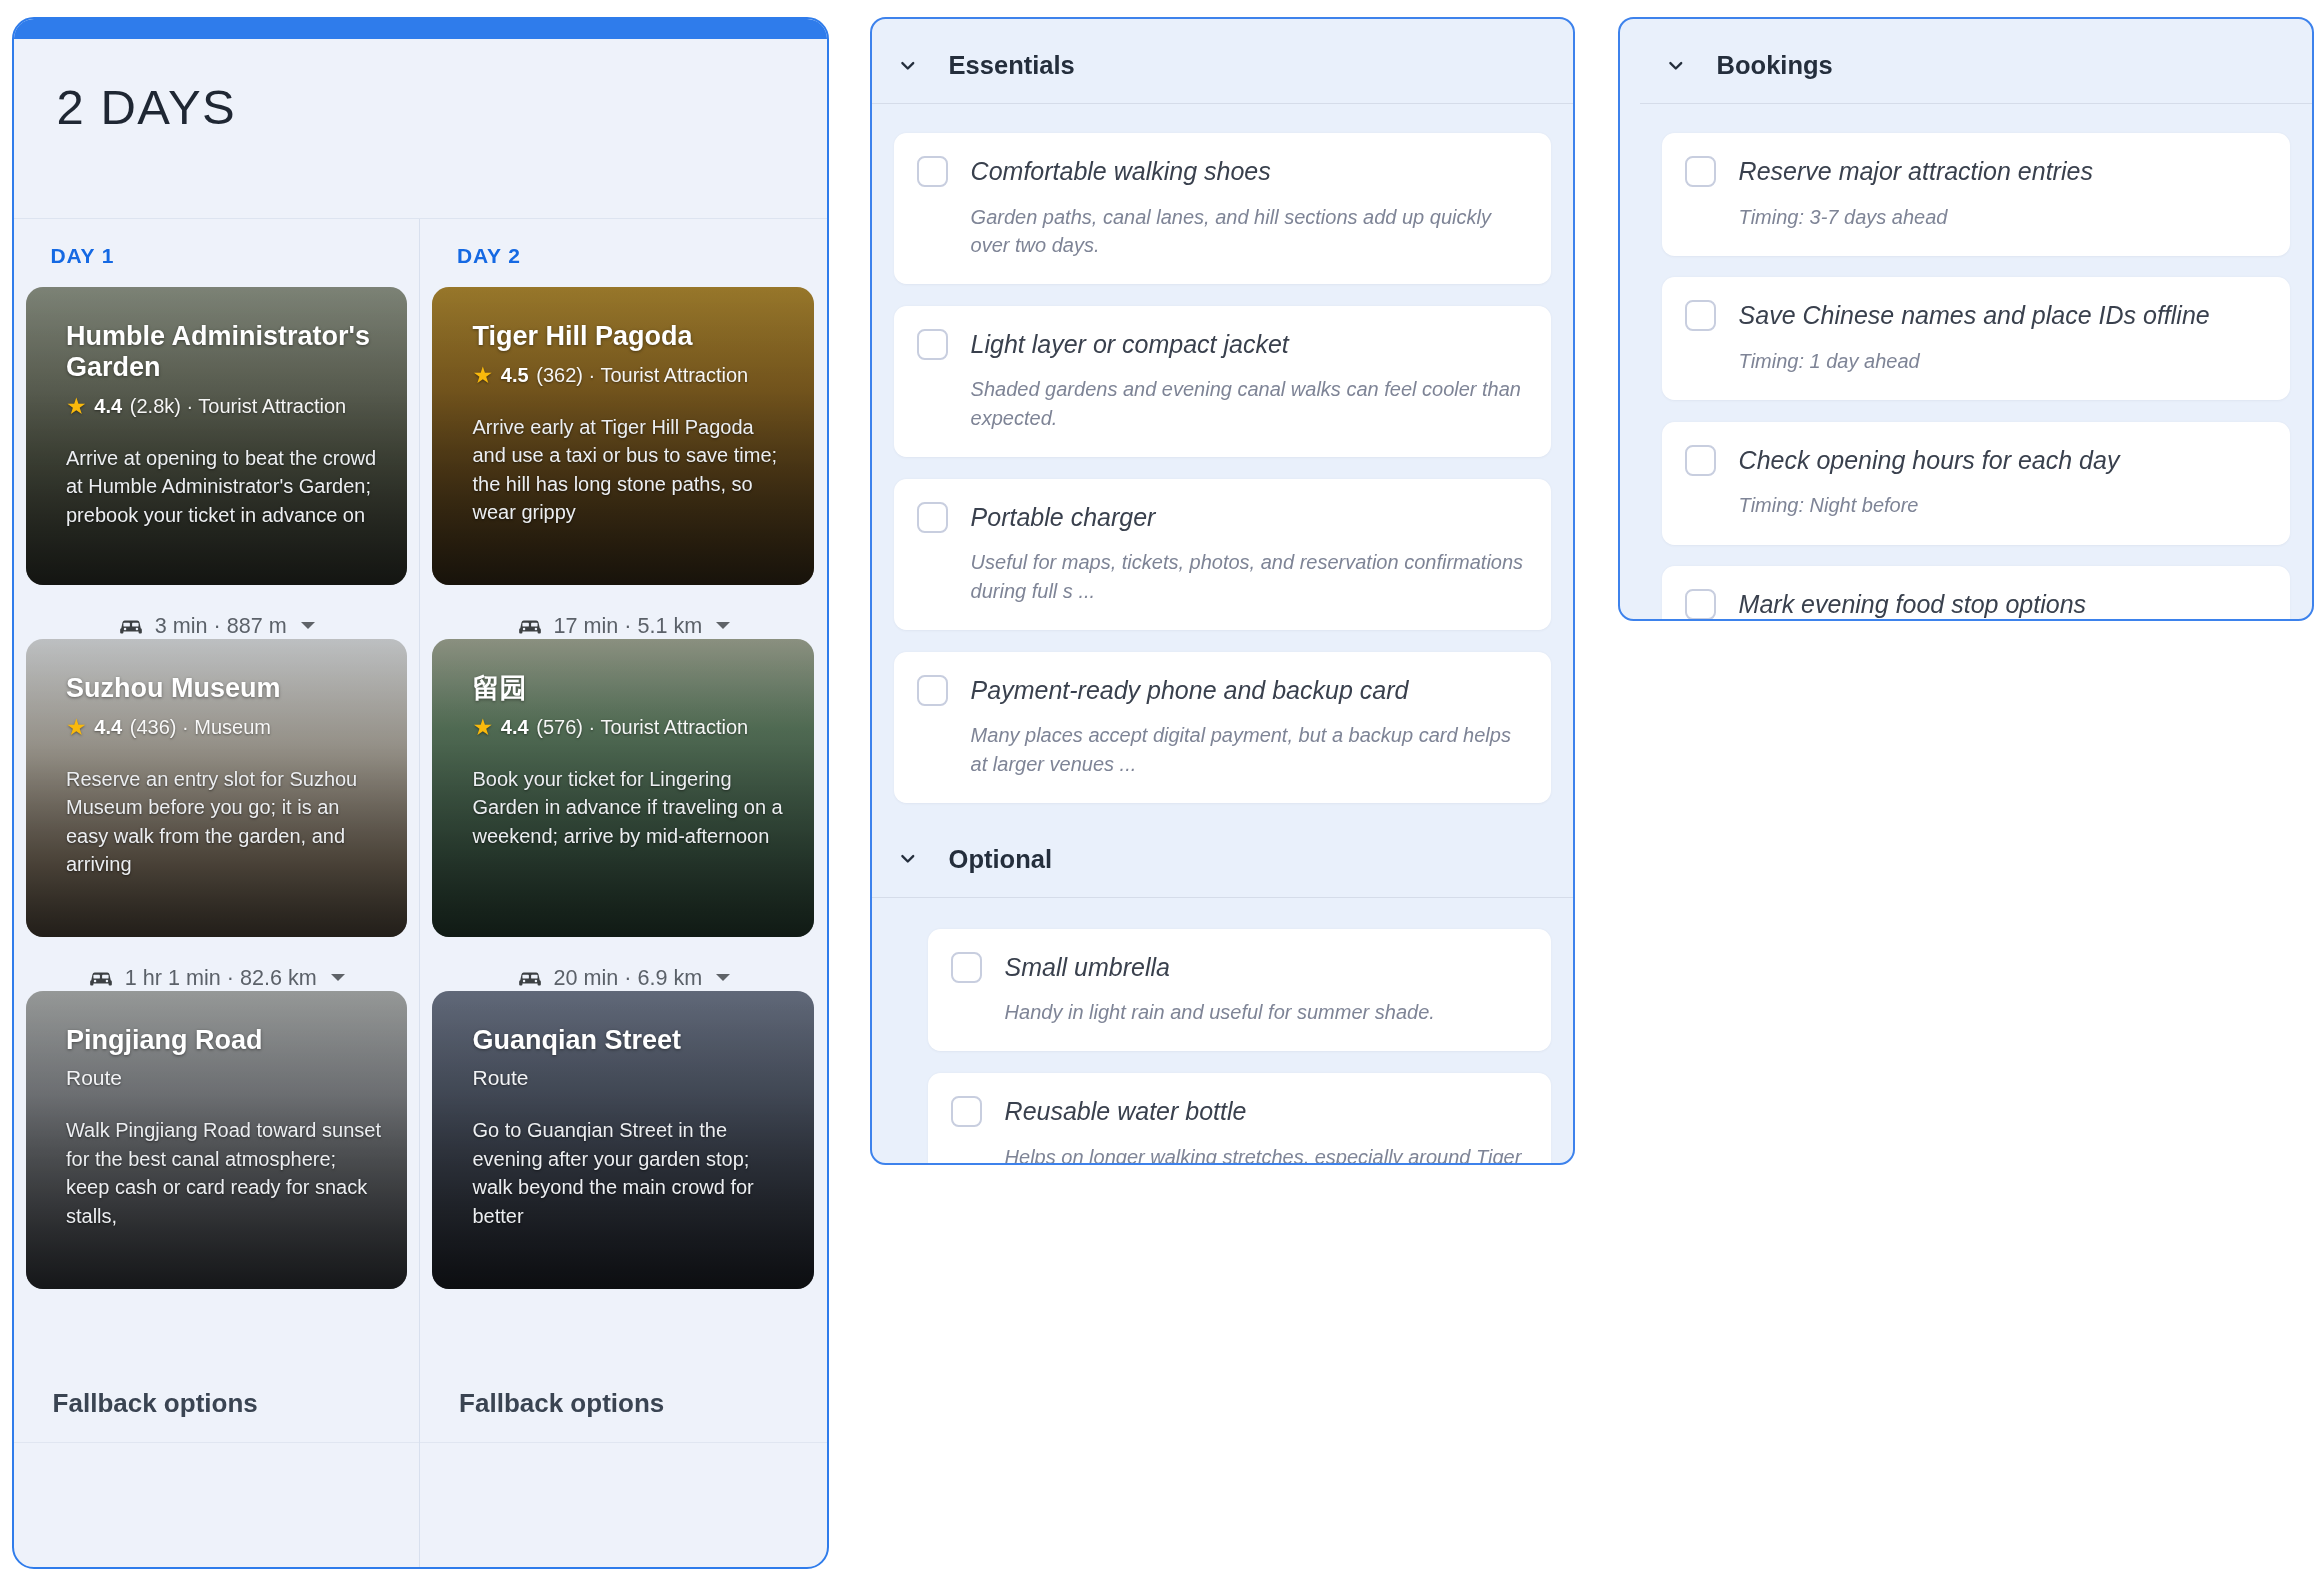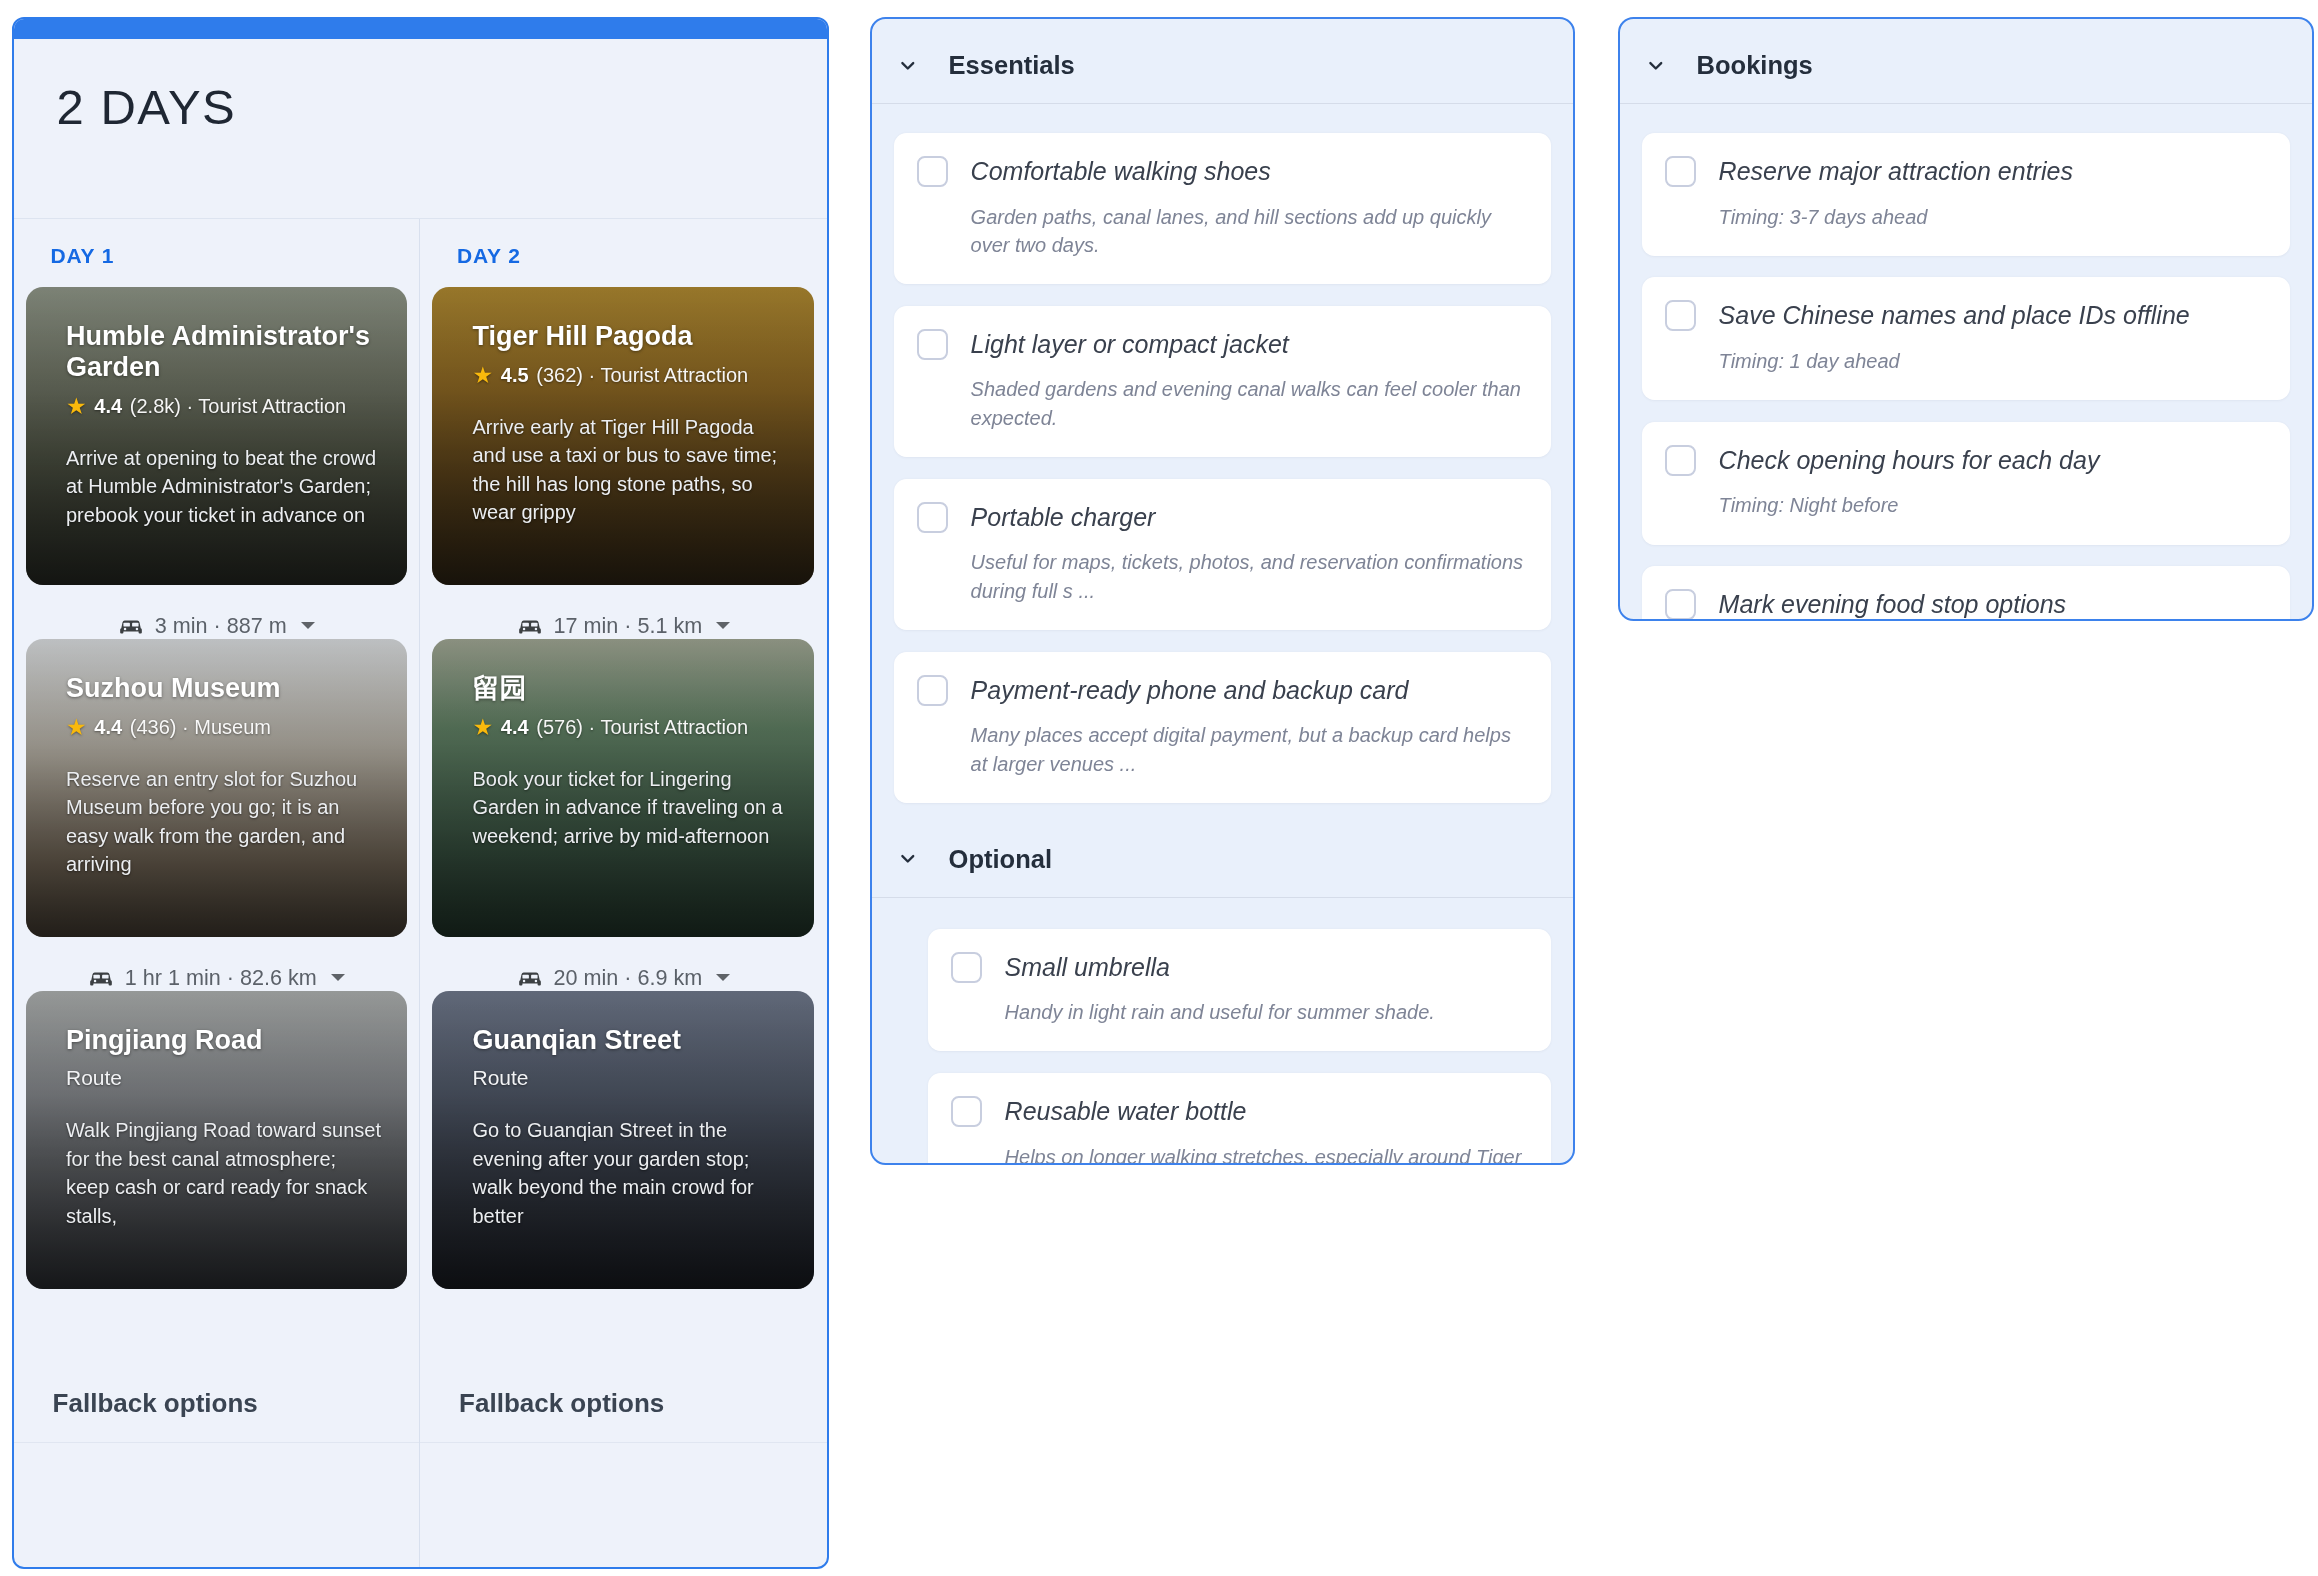--- a/index.html
+++ b/index.html
@@ -6,21 +6,21 @@
   html,body { background:#ffffff; }
   body {
     width:2319px; height:1577px; position:relative;
     font-family:"Liberation Sans", sans-serif;
     -webkit-font-smoothing:antialiased;
   }
 
   
   .itinerary-panel {
     position:absolute; left:11.6px; top:17px; width:817px; height:1552px;
-    background:#eef2fa; border:2.3px solid #2f7ceb; border-radius:12px;
+    background:#eef2fa; border:2.3px solid #2f7ceb; border-radius:22px;
     overflow:hidden; display:flex; flex-direction:column;
   }
   .panel-topbar { height:20px; background:#2f7ceb; flex:none; }
   .itin-header { padding:40px 0 0 43px; height:179px; flex:none; }
   .itin-title { font-size:49px; font-weight:400; color:#1f2733; letter-spacing:1.5px; }
   .day-cols {
     flex:1; display:grid; grid-template-columns:1fr 1fr;
     border-top:1.5px solid #dde4f0;
   }
   .day-col { display:flex; flex-direction:column; min-width:0; }
@@ -68,21 +68,21 @@
     cursor:pointer;
   }
   .fallback-divider { margin-top:23px; border-bottom:1.5px solid #e0e6f1; }
 
   
   .check-panel {
     position:absolute; background:#e9f0fb; border:2.3px solid #3d82ec;
     border-radius:15.5px; overflow:hidden;
   }
   .check-panel.essentials { left:870px; top:17px; width:705px; height:1148px; }
-  .check-panel.bookings  { left:1618px; top:17px; width:696px; height:604px; }
+  .check-panel.bookings  { left:1618px; top:17px; width:696px; height:604px;padding-left:20px; }
   .section-header {
     display:flex; align-items:center; gap:30px;
     padding:32px 28px 23px 25px; cursor:pointer;
   }
   .section-header .chev { flex:none; display:flex; }
   .section-title { font-size:25.5px; font-weight:700; color:#242e3c; }
   .section-divider { border-bottom:1.5px solid #d5dce9; }
   .items { padding:29px 21.6px 12.4px 21.6px;font-style:italic; }
   .items.sub { padding-top:31px;margin-left:34px; }
   .check-item {

